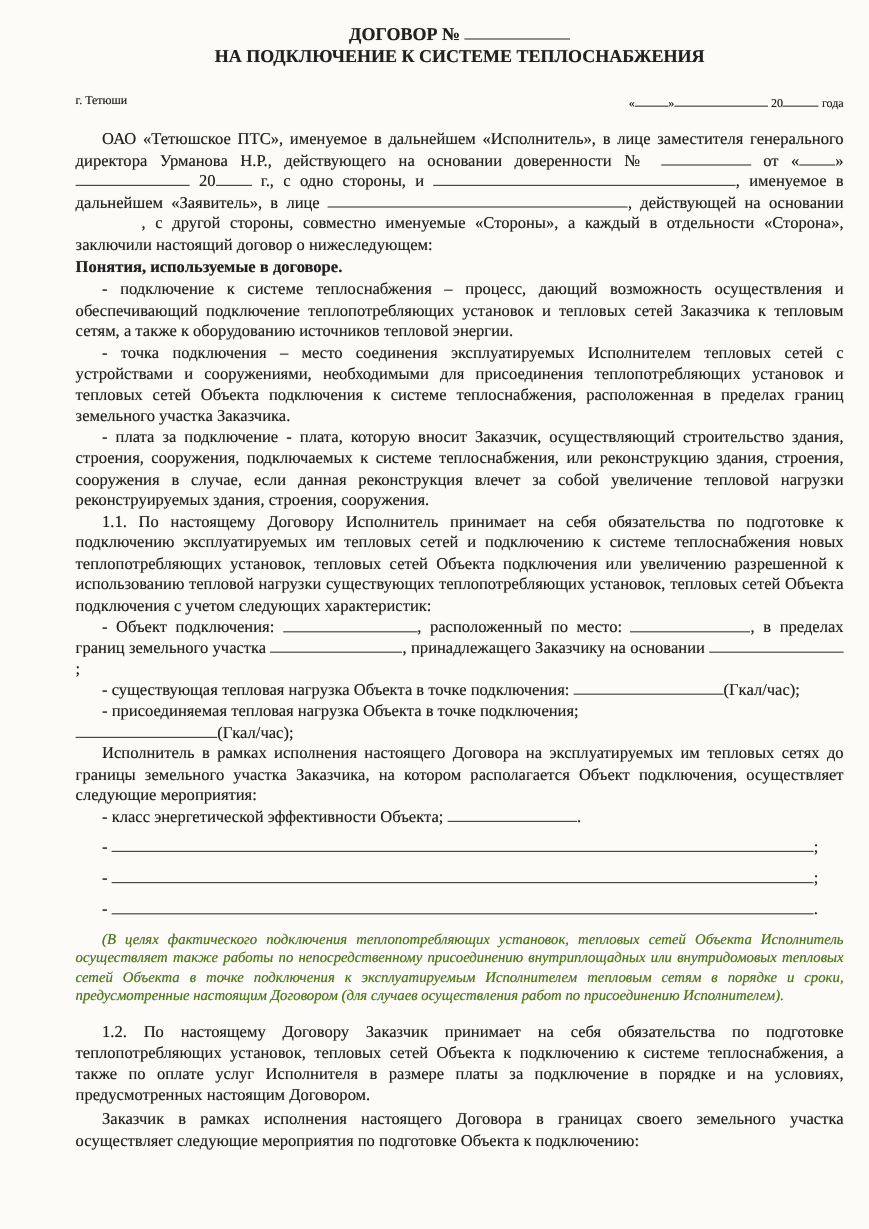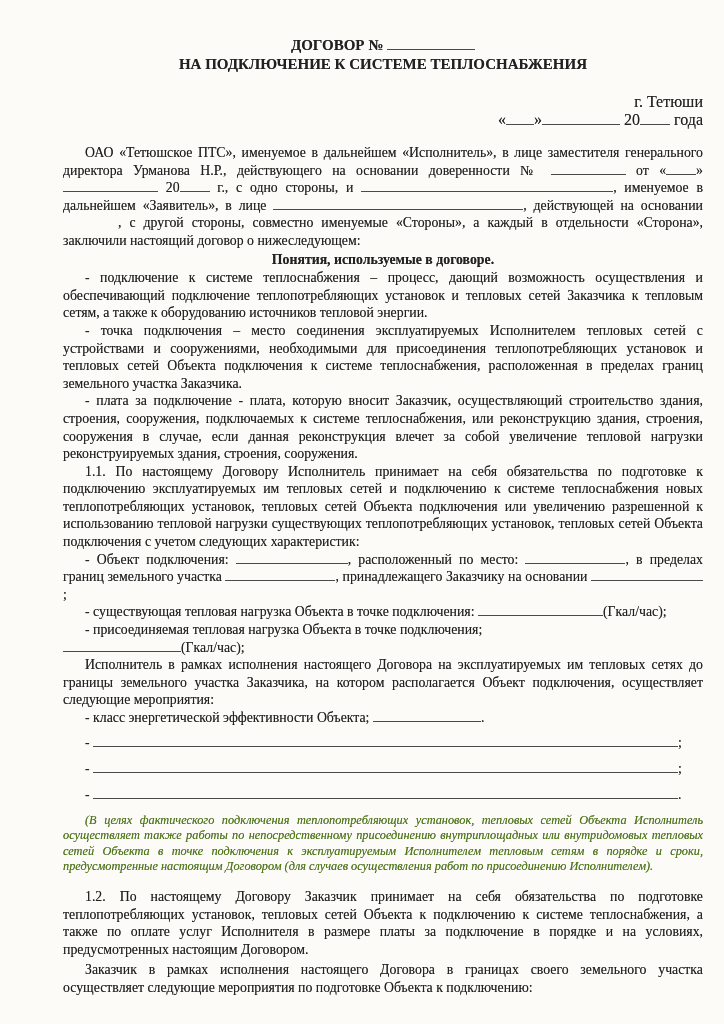--- a/index.html
+++ b/index.html
@@ -5,40 +5,40 @@
   * { margin:0; padding:0; box-sizing:border-box; }
   html,body { width:724px; height:1024px; }
   body {
     background:#fbfaf7;
     font-family:"Liberation Serif", serif;
     color:#212121;
     -webkit-font-smoothing:antialiased;
   }
   .page {
     width:724px; height:1024px;
-    padding:36px 21px 0 63px;
+    padding:20px 21px 0 63px;
     overflow:hidden;
     background:#fcfbf8;
     text-shadow:0 0 0.6px rgba(40,40,40,0.55);
     font-family:Liberation Serif, serif;
   }
   .title-line {
     text-align:center; font-weight:bold; font-size:15px; line-height:19px;
   }
   .dateline {
-    display:flex; justify-content:space-between; align-items:flex-end;
-    margin:19px 0 15px 0; font-size:16px;flex-direction:column;
+    display:flex; justify-content:space-between; align-items:center;
+    margin:19px 0 15px 0; font-size:10px;
   }
   .daterow span { white-space:pre; }
   p.body {
     font-size:13.8px; line-height:17.6px; text-align:justify;
   }
   .ind { text-indent:22px; }
   .h-center {
-    text-align:center; font-weight:bold; font-size:13.8px; line-height:17.6px;
+    font-weight:bold; font-size:13.8px; line-height:17.6px;
     margin:1px 0;
   }
   .bl {
     display:inline-block; height:12px;
     border-bottom:1px solid #4a4a4a;
   }
   .gap { display:inline-block; height:1px; }
   .w28{width:28px}.w30{width:30px}.w55{width:55px}.w75{width:75px}
   .w78{width:78px}.w88{width:88px}.w95{width:95px}.w100{width:100px}
   .w108{width:108px}.w110{width:110px}.w112{width:112px}.w118{width:118px}

